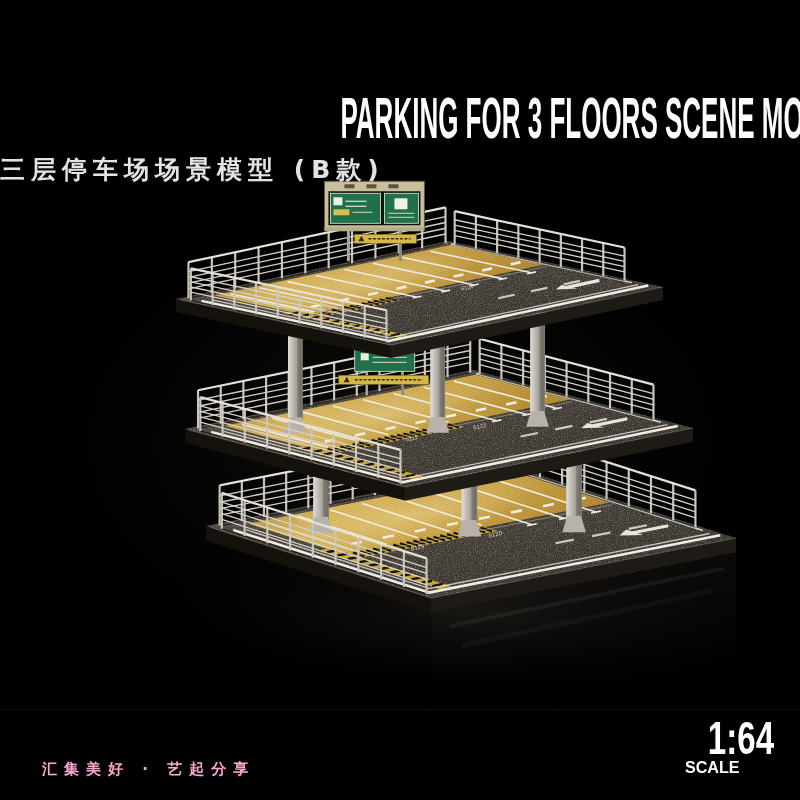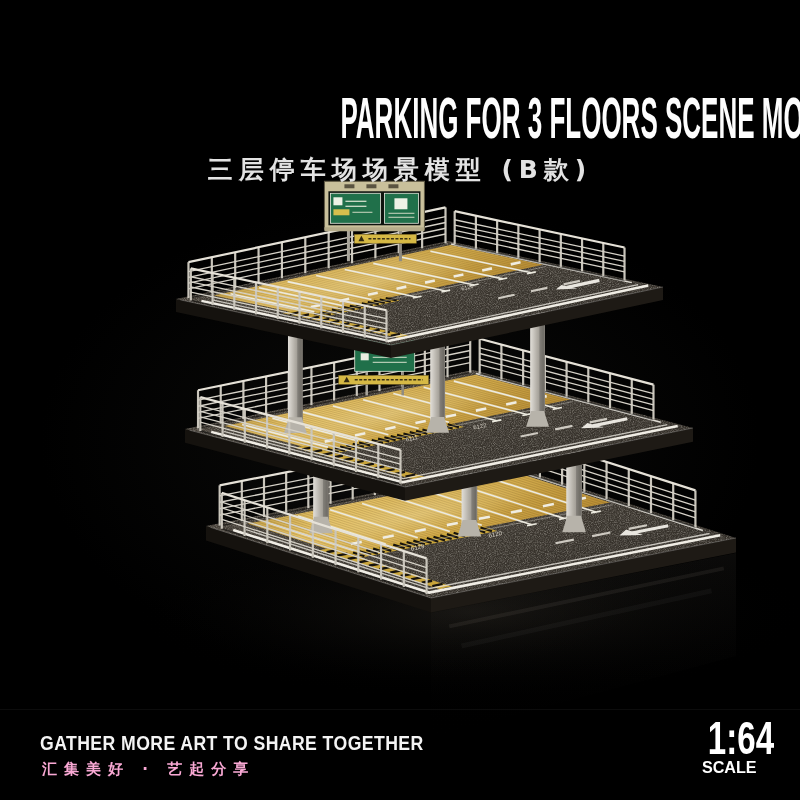--- a/index.html
+++ b/index.html
@@ -5,29 +5,29 @@
   html,body{margin:0;padding:0;background:#000;width:800px;height:800px;overflow:hidden}
   .stage{position:absolute;inset:0;width:800px;height:800px;background:#000;
          font-family:"Liberation Sans",sans-serif;color:#fff}
   .photo-bg{position:absolute;top:0;left:0;width:800px;height:709px;
             background:radial-gradient(ellipse 60% 45% at 50% 62%, #0b0b0a 0%, #000 75%);
             border-bottom:1px solid #0c0c0c}
   #scene{position:absolute;top:0;left:0;width:800px;height:800px;z-index:1}
   .title{position:absolute;top:92px;left:0;width:800px;text-align:center;white-space:nowrap;z-index:2}
   .title .cond{display:inline-block;font-weight:bold;font-size:52px;line-height:1;color:#fdfdfd;
                transform:scale(0.50,1.12);transform-origin:50% 50%}
-  .subtitle{position:absolute;top:153px;left:0;width:800px;text-align:center;font-size:25px;
+  .subtitle{position:absolute;top:153px;left:0;width:800px;text-align:left;font-size:25px;
             letter-spacing:6px;color:#e3e3e3;z-index:2;font-weight:bold;
             font-family:"DejaVu Sans","Liberation Sans",sans-serif;white-space:nowrap}
   .footer-en{position:absolute;top:731px;left:40px;white-space:nowrap;z-index:2}
   .footer-en .cond{display:inline-block;font-weight:bold;font-size:21px;letter-spacing:.5px;color:#f4f4f4;
                    transform:scaleX(0.84);transform-origin:0 50%}
   .footer-cn{position:absolute;top:760px;left:42px;font-size:15px;letter-spacing:7px;color:#f9a8d4;
              z-index:2;font-weight:bold;font-family:"DejaVu Sans","Liberation Sans",sans-serif;white-space:nowrap}
-  .scale{position:absolute;top:717px;right:26px;text-align:center;z-index:2;line-height:1}
+  .scale{position:absolute;top:717px;right:26px;text-align:left;z-index:2;line-height:1}
   .scale .ratio{font-size:46px;font-weight:bold;line-height:.92}
   .scale .ratio .cond{display:inline-block;transform:scaleX(0.72);transform-origin:100% 50%}
   .scale .lbl{font-size:17px;font-weight:bold;line-height:1.1}
   .scale .lbl .cond{display:inline-block;transform:scaleX(0.95);transform-origin:100% 50%}
 </style>
 </head>
 <body>
 
 <div class="stage">
   <div class="photo-bg"></div>
@@ -733,23 +733,20 @@
           </g>
         </g>
       </g>
     </svg>
 
   <div class="title">
     <span class="cond">PARKING FOR 3 FLOORS SCENE MODEL  (SECTION B)</span>
   </div>
   <div class="subtitle">三层停车场场景模型 (B款)</div>
 
-  <div class="footer-en">
-    <span class="cond">GATHER MORE ART TO SHARE TOGETHER</span>
-  </div>
   <div class="footer-cn">汇集美好 · 艺起分享</div>
 
   <div class="scale">
     <div class="ratio">
       <span class="cond">1:64</span>
     </div>
     <div class="lbl">
       <span class="cond">SCALE</span>
     </div>
   </div>

